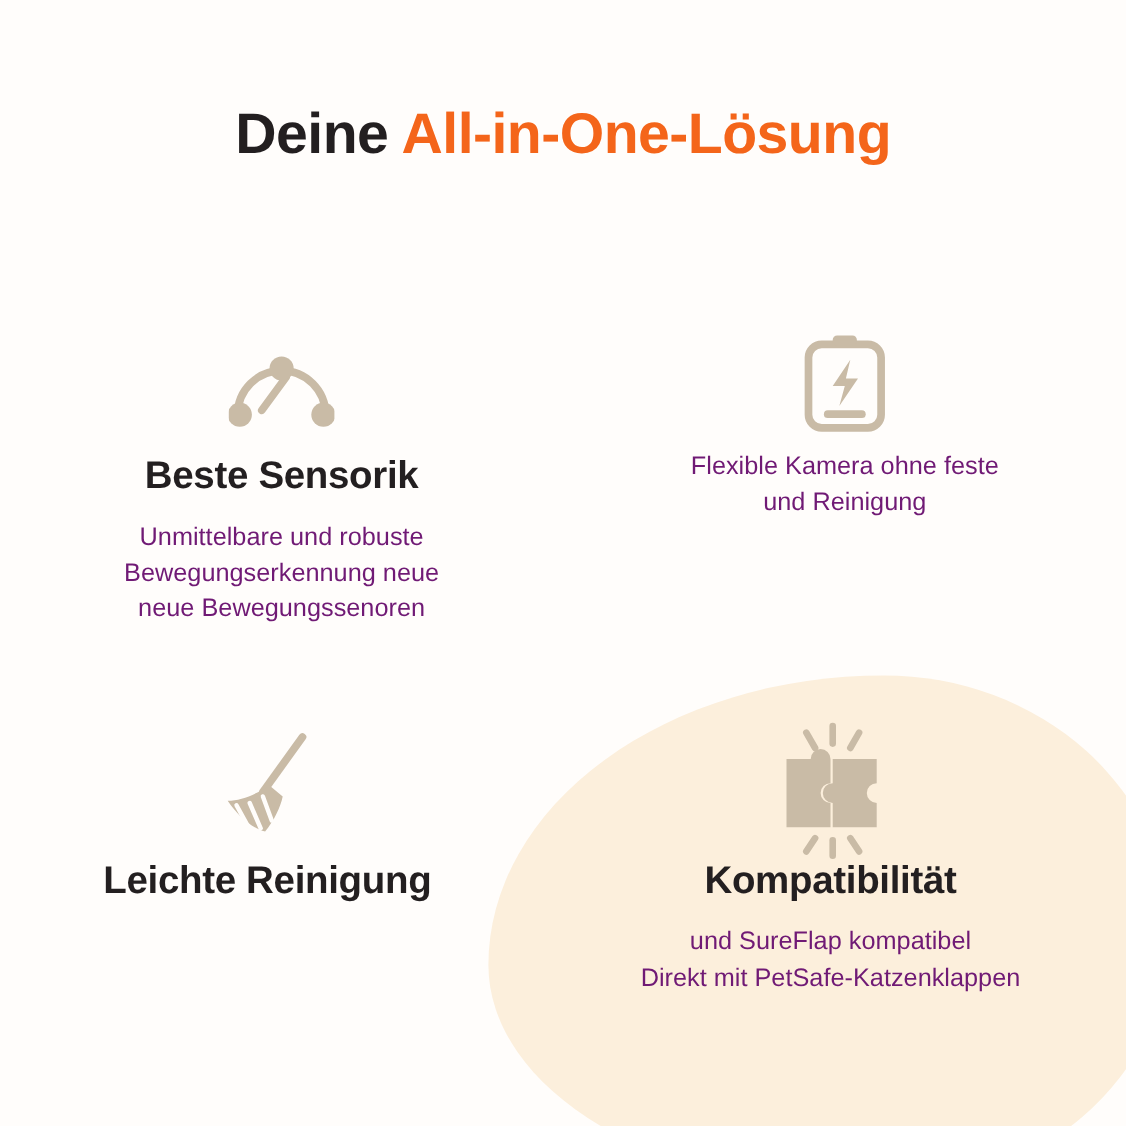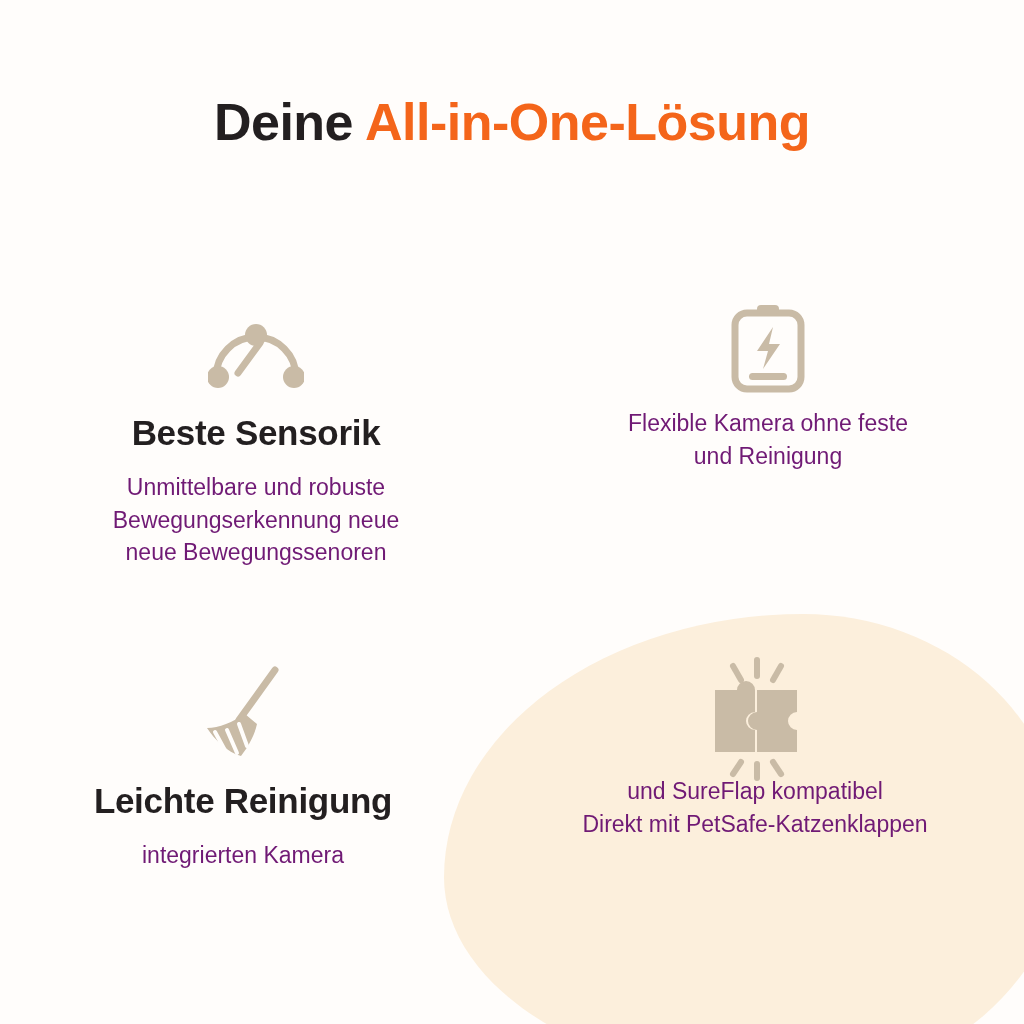--- a/index.html
+++ b/index.html
@@ -152,40 +152,40 @@
         <svg width="100" height="110" viewBox="0 0 100 110" fill="none">
           <path d="M82 8 L46 58" stroke="#C9BBA6" stroke-width="7" stroke-linecap="round"></path>
           <path d="M52 52 C40 60 26 66 14 66 C22 78 34 90 48 94 C56 84 62 72 64 62 Z" fill="#C9BBA6"></path>
           <path d="M22 70 L34 92" stroke="#FFFDFB" stroke-width="4" stroke-linecap="round"></path>
           <path d="M34 68 L44 91" stroke="#FFFDFB" stroke-width="4" stroke-linecap="round"></path>
           <path d="M46 62 L54 84" stroke="#FFFDFB" stroke-width="4" stroke-linecap="round"></path>
         </svg>
       </div>
       <div class="feature-title">Leichte Reinigung</div>
       <div class="feature-desc">
-        <span class="l">integrierten Kamera</span>
       </div>
     </div>
 
     <div class="cell row2">
       <div class="icon-wrap">
         <svg width="140" height="130" viewBox="0 0 140 130" fill="none">
 
           <path d="M30 38 H52 a9 9 0 1 1 18 0 H70 V60 a9 9 0 1 0 0 18 V100 H30 Z" fill="#C9BBA6"></path>
 
           <path d="M72 38 H112 V60 a9 9 0 1 0 0 18 V100 H72 V78 a9 9 0 1 1 0 -18 Z" fill="#C9BBA6"></path>
 
           <path d="M72 8 V24" stroke="#C9BBA6" stroke-width="6" stroke-linecap="round"></path>
           <path d="M48 14 L56 28" stroke="#C9BBA6" stroke-width="6" stroke-linecap="round"></path>
           <path d="M96 14 L88 28" stroke="#C9BBA6" stroke-width="6" stroke-linecap="round"></path>
           <path d="M72 112 V126" stroke="#C9BBA6" stroke-width="6" stroke-linecap="round"></path>
           <path d="M48 122 L56 110" stroke="#C9BBA6" stroke-width="6" stroke-linecap="round"></path>
           <path d="M96 122 L88 110" stroke="#C9BBA6" stroke-width="6" stroke-linecap="round"></path>
         </svg>
       </div>
+      <div class="feature-title">Kompatibilität</div>
       <div class="feature-desc">
         <span class="l">und SureFlap kompatibel</span>
         <span class="l">Direkt mit PetSafe-Katzenklappen</span>
       </div>
     </div>
 
   </div>
 </div>
 
 </body></html>

